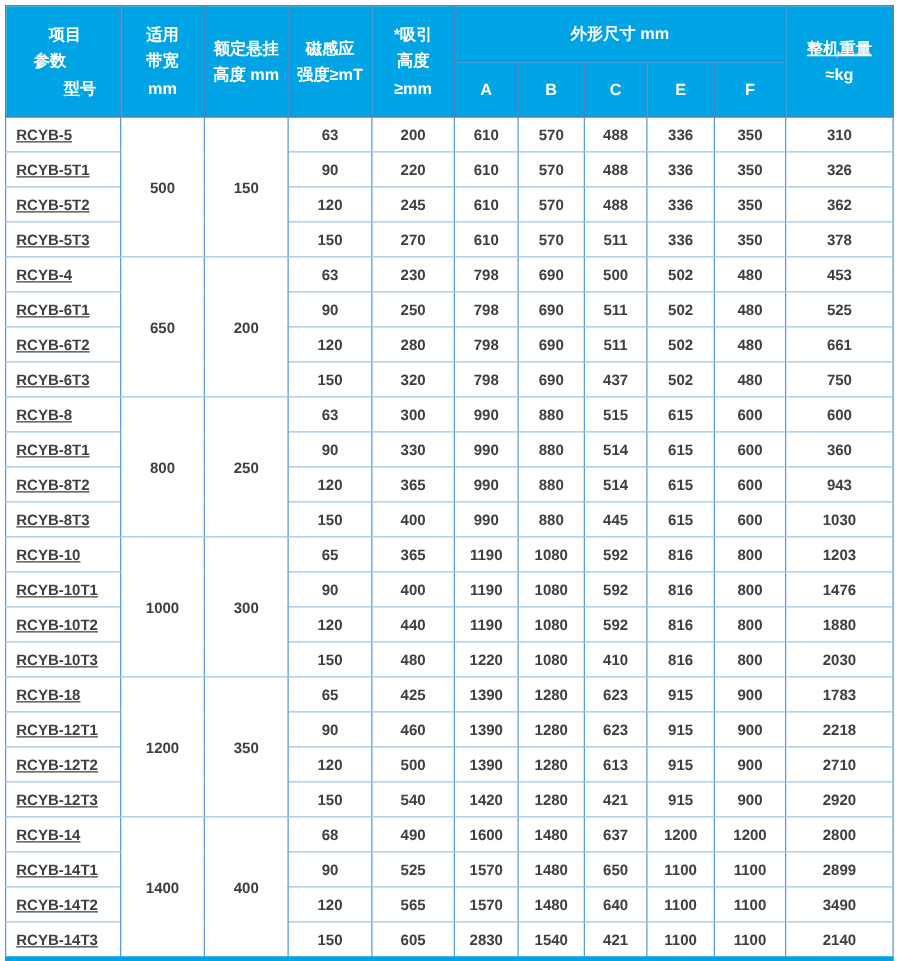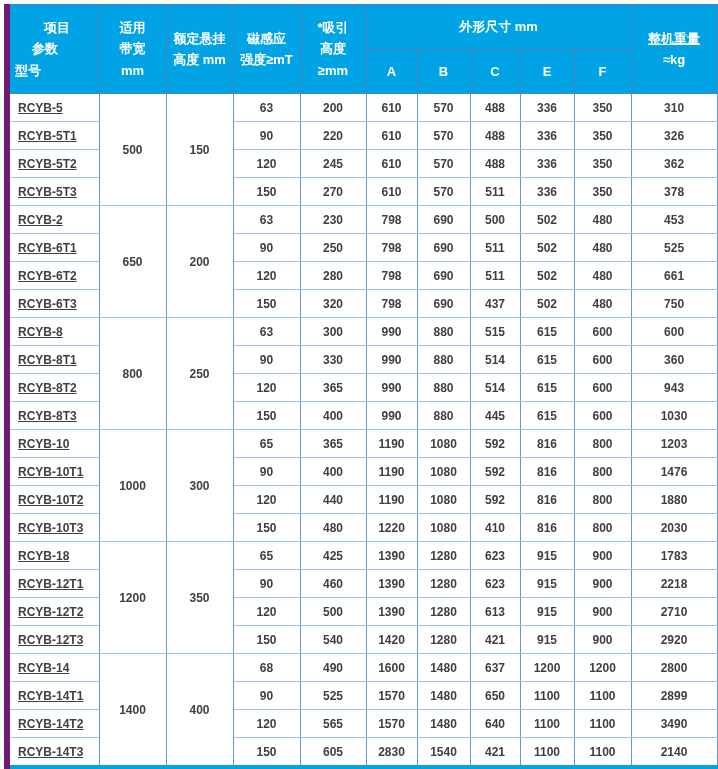--- a/index.html
+++ b/index.html
@@ -2,35 +2,35 @@
 <html><head>
 <meta charset="utf-8">
 <style>
   html,body{margin:0;padding:0;background:#ffffff;}
   .page{
     width:718px;height:769px;box-sizing:border-box;padding:4px;
     font-family:"Liberation Sans",sans-serif;background:#ffffff;
   }
   table{
     border-collapse:collapse;table-layout:fixed;width:710px;
-    border-left:6px solid #701a75;border-right:1px solid #5b9bd5;
+    border-left:1px solid #701a75;border-right:1px solid #5b9bd5;
     border-bottom:4px solid #00a4e4;
     padding-left:47px;
   }
   thead th{
     background:#00a4e4;color:#ffffff;font-weight:bold;font-size:13px;
     border:1px solid #4a82c4;text-align:center;vertical-align:middle;
     padding:0;line-height:1.65;
   }
   thead tr.hr1 th{height:44px;}
   thead tr.hr2 th{height:43px;}
   th.corner{text-align:left;}
   th.corner .c1{padding-left:34px;}
   th.corner .c2{padding-left:22px;}
-  th.corner .c3{padding-left:5px;}
+  th.corner .c3{padding-left:5px;margin-left:41px;}
   th .u{text-decoration:underline;}
   tbody td{
     height:27px;font-size:12px;font-weight:bold;color:#3f3f3f;
     text-align:center;vertical-align:middle;background:#ffffff;
     border-left:1px solid #5b9bd5;border-right:1px solid #5b9bd5;
     border-top:1px solid #9dc3e6;border-bottom:1px solid #9dc3e6;
     padding:0;overflow:hidden;white-space:nowrap;
   }
   tbody td.model{text-align:left;padding-left:8px;text-decoration:underline;}
 </style>
@@ -132,21 +132,21 @@
           <td>150</td>
           <td>270</td>
           <td>610</td>
           <td>570</td>
           <td>511</td>
           <td>336</td>
           <td>350</td>
           <td>378</td>
         </tr>
         <tr>
-          <td class="model">RCYB-2</td>
+          <td class="model">RCYB-4</td>
           <td rowspan="4">650</td>
           <td rowspan="4">200</td>
           <td>63</td>
           <td>230</td>
           <td>798</td>
           <td>690</td>
           <td>500</td>
           <td>502</td>
           <td>480</td>
           <td>453</td>

